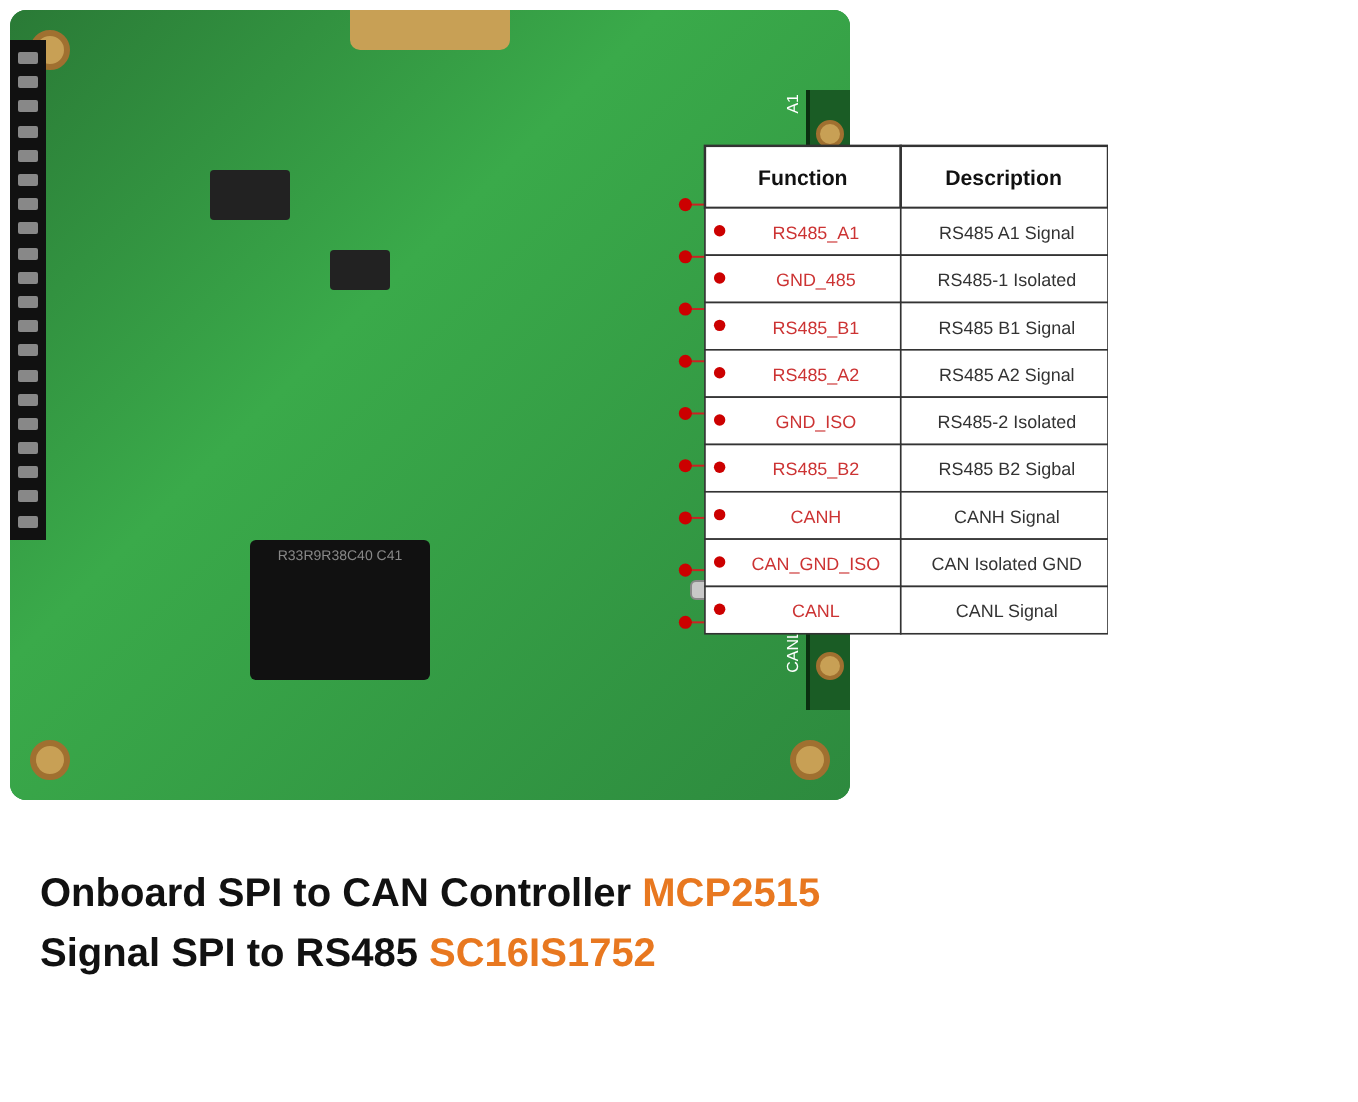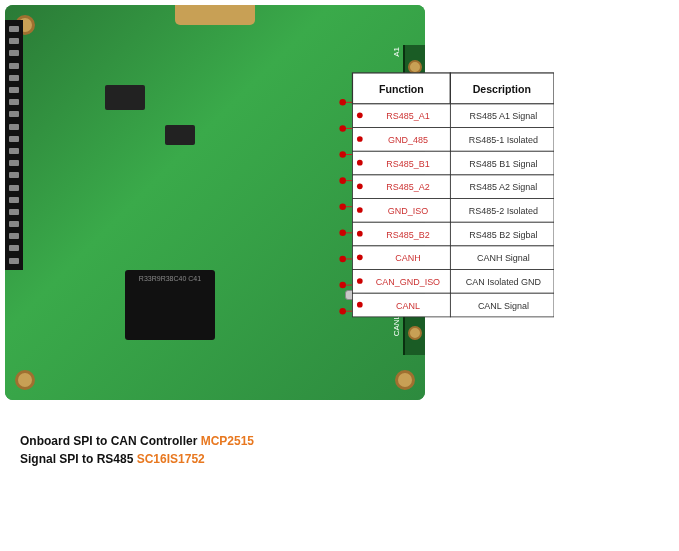--- a/index.html
+++ b/index.html
@@ -242,21 +242,21 @@
     }
 
     
     .text-section {
       width: 100%;
       padding: 12px 20px 10px 20px;
       background: #fff;
     }
 
     .text-line {
-      font-size: 12px;
+      font-size: 20px;
       font-weight: bold;
       color: #111;
       line-height: 1.5;
     }
 
     .highlight-orange {
       color: #e87820;
     }
 
     

